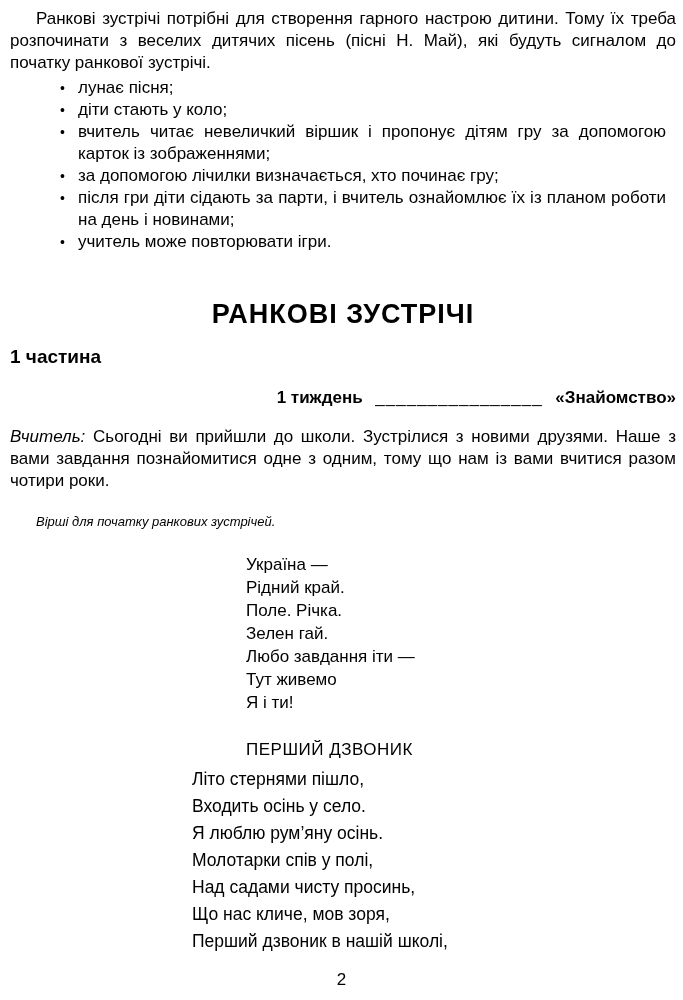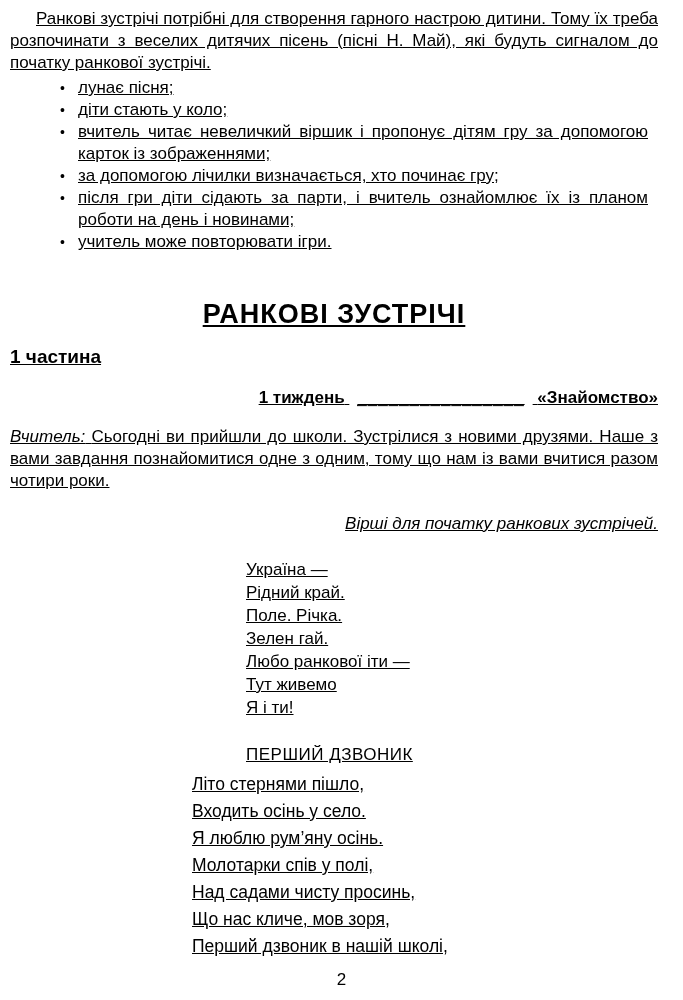--- a/index.html
+++ b/index.html
@@ -7,24 +7,23 @@
     padding: 0;
     background: #ffffff;
     color: #000000;
     font-family: "Liberation Sans", sans-serif;
   }
   .page {
     position: relative;
     width: 683px;
     height: 1000px;
     box-sizing: border-box;
-    padding: 8px 25px 0 10px;
+    padding: 8px 7px 0 10px;
     overflow: hidden;
     background: #ffffff;
-    text-decoration: underline;
   }
   .body-text {
     font-size: 17px;
     line-height: 22px;
     text-align: justify;
     margin: 0;
   }
   .indent { text-indent: 26px; }
 
   ul.bullets {
@@ -72,24 +71,24 @@
   }
   .teacher-para {
     margin: 18px 0 0 0;
   }
   .teacher-label {
     font-style: italic;
     margin-top: 13px;
   }
   .poems-intro {
     margin: 22px 0 0 0;
-    font-size: 17px;
+    font-size: 13px;
     font-style: italic;
     text-indent: 26px;
-    text-align: right;
+    text-align: left;
   }
   .poem-1 {
     margin: 24px 0 0 236px;
     font-size: 17px;
     line-height: 23px;
   }
   .poem-2-title {
     margin: 26px 0 0 236px;
     font-size: 17px;
     letter-spacing: 0.5px;
@@ -157,21 +156,21 @@
     <span>Сьогодні ви прийшли до школи. Зустрілися з новими друзями. Наше з вами завдання познайомитися одне з одним, тому що нам із вами вчитися разом чотири роки.</span>
   </p>
 
   <p class="poems-intro">Вірші для початку ранкових зустрічей.</p>
 
   <div class="poem-1">
     <div>Україна —</div>
     <div>Рідний край.</div>
     <div>Поле. Річка.</div>
     <div>Зелен гай.</div>
-    <div>Любо ранкової іти —</div>
+    <div>Любо завдання іти —</div>
     <div>Тут живемо</div>
     <div>Я і ти!</div>
   </div>
 
   <div class="poem-2-title">ПЕРШИЙ ДЗВОНИК</div>
 
   <div class="poem-2">
     <div>Літо стернями пішло,</div>
     <div>Входить осінь у село.</div>
     <div>Я люблю рум’яну осінь.</div>

